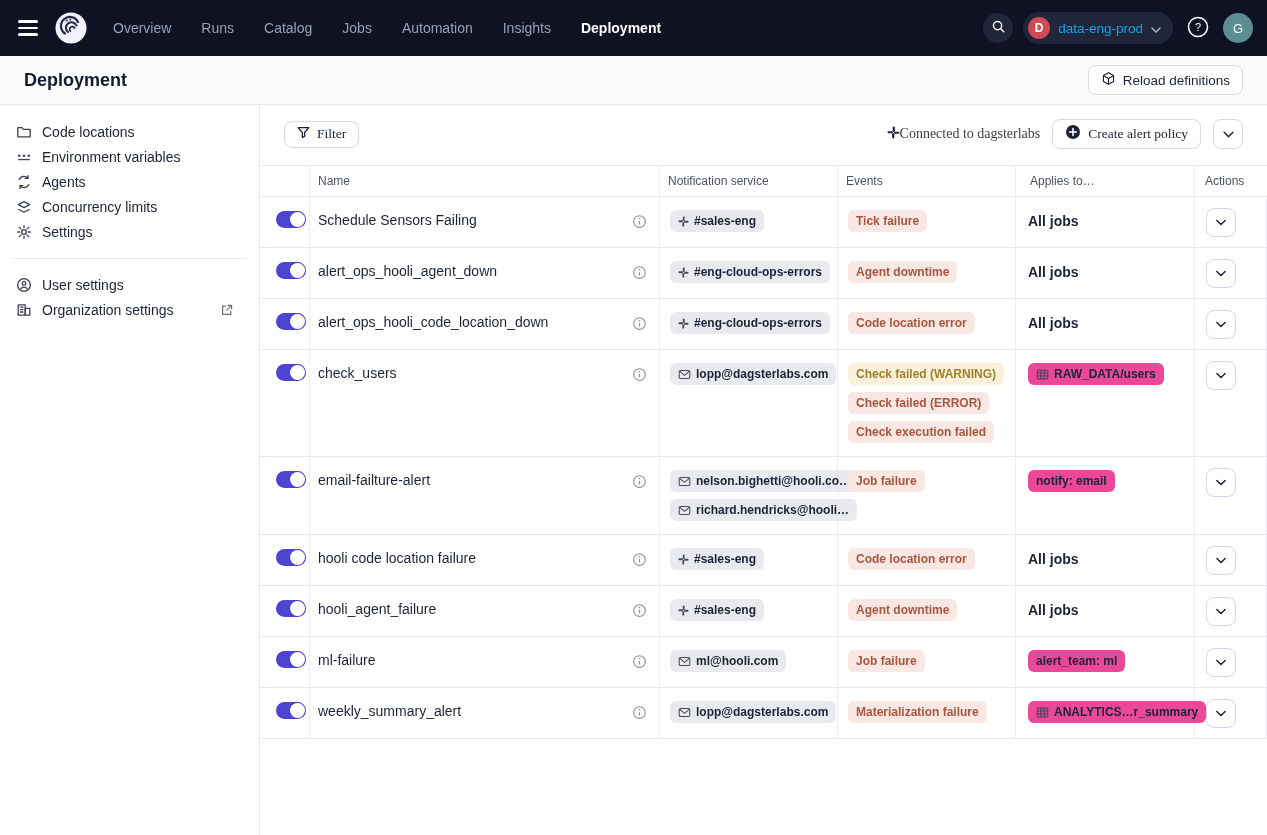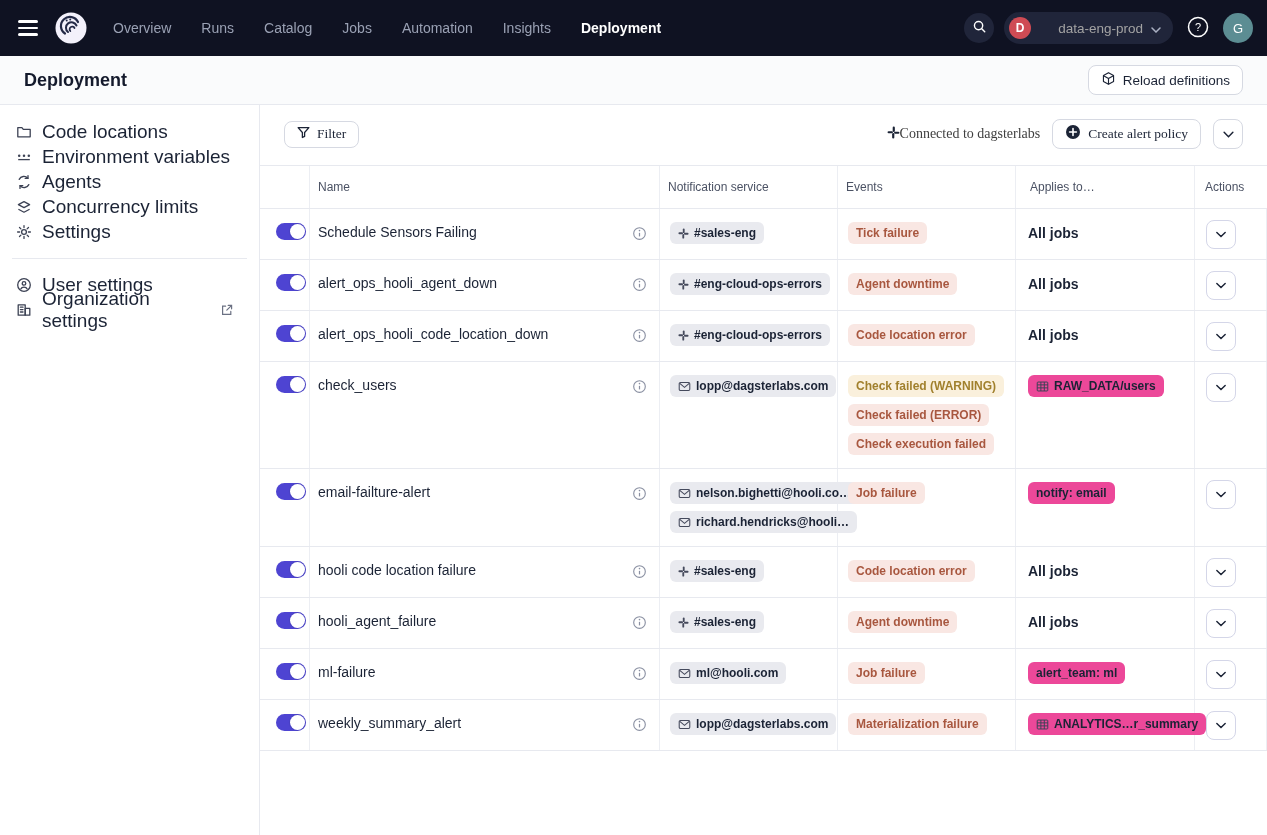--- a/index.html
+++ b/index.html
@@ -15,54 +15,54 @@
   .nav-items { display:flex; align-items:center; gap:8px; }
   .nav-item { color:#9aa1b4; font-size:14px; text-decoration:none; padding:6px 11px; border-radius:6px; }
   .nav-item.active { color:#fff; font-weight:bold; }
   .topnav-right { margin-left:auto; display:flex; align-items:center; gap:10px; }
   .search-btn { width:30px; height:30px; border-radius:50%; background:#20253a; border:none; cursor:pointer;
     display:flex; align-items:center; justify-content:center; }
   .ws-pill { height:32px; background:#20253a; border:none; border-radius:16px; cursor:pointer;
     display:flex; align-items:center; gap:8px; padding:0 12px 0 5px; }
   .ws-badge { width:22px; height:22px; border-radius:50%; background:#cf4b54; color:#fff; font-size:12px;
     display:flex; align-items:center; justify-content:center; font-weight:bold; }
-  .ws-name { color:#a3a3a3; font-size:13.5px;margin-left:19px; }
+  .ws-name { color:#0ea5e9; font-size:13.5px; }
   .help-btn { width:30px; height:30px; background:none; border:none; cursor:pointer;
     display:flex; align-items:center; justify-content:center; }
   .avatar { width:30px; height:30px; border-radius:50%; background:#5c8d93; color:#fff; border:none; cursor:pointer;
     font-size:13px; display:flex; align-items:center; justify-content:center; }
 
   
   .page-header { height:49px; background:#fafbfc; border-bottom:1px solid #e7e9ef;
     display:flex; align-items:center; justify-content:space-between; padding:0 24px; }
   .page-title { font-size:18px; font-weight:bold; color:#141a2c; }
   .btn { display:inline-flex; align-items:center; gap:7px; background:#fff; border:1px solid #d6d9e2;
     border-radius:8px; color:#1b2335; font-size:13.5px; font-family:inherit; cursor:pointer;
     height:30px; padding:0 12px; white-space:nowrap; }
 
   
   .body-row { display:flex; height:730px; }
   .sidebar { width:260px; border-right:1px solid #e7e9ef; padding-top:14px; flex-shrink:0; background:#fff; }
   .side-item { display:flex; align-items:center; gap:10px; height:25px; margin:0 4px; padding:0 12px;
-    border-radius:8px; font-size:19px; color:#1b2335; cursor:pointer; }
+    border-radius:8px; font-size:14px; color:#1b2335; cursor:pointer; }
   .side-item .sicon { width:16px; height:16px; display:flex; align-items:center; justify-content:center; color:#3c4254; }
   .side-item.selected { background:#e5e3fa; color:#423dbe; }
   .side-item.selected .sicon { color:#423dbe; }
   .side-item .grow { flex:1; }
   .side-divider { height:1px; background:#e7e9ef; margin:14px 12px 13px 12px; }
 
   .main { flex:1; display:flex; flex-direction:column; min-width:0; }
   .toolbar { display:flex; align-items:center; justify-content:space-between; padding:14px 24px 16px 24px;font-family:Liberation Serif, serif; }
   .toolbar-right { display:flex; align-items:center; gap:12px; }
   .connected { display:flex; align-items:center; font-size:14px; color:#404040; }
   .icon-btn { width:30px; height:30px; padding:0; justify-content:center; }
 
   
   .grid-cols { display:grid; grid-template-columns:50px 350px 178px 178px 179px 1fr; }
-  .thead { border-top:1px solid #e7e9ef; border-bottom:1px solid #e7e9ef; height:44px; }
+  .thead { border-top:1px solid #e7e9ef; border-bottom:1px solid #e7e9ef; height:32px; }
   .th { font-size:12px; color:#4b5264; display:flex; align-items:center; padding:0 8px;
     border-right:1px solid #eceef3; }
   .th:last-child { border-right:none; }
   .trow { border-bottom:1px solid #e7e9ef; }
   .cell { border-right:1px solid #eceef3; min-height:50px; }
   .c-actions { border-right:1px solid #eceef3; }
   .c-toggle { padding:14px 0 0 16px; }
   .c-name { display:flex; justify-content:space-between; align-items:flex-start; padding:15px 12px 12px 8px;
     font-size:14px; }
   .chips { display:flex; flex-direction:column; align-items:flex-start; gap:7px; padding:13px 10px;font-weight:bold; }

